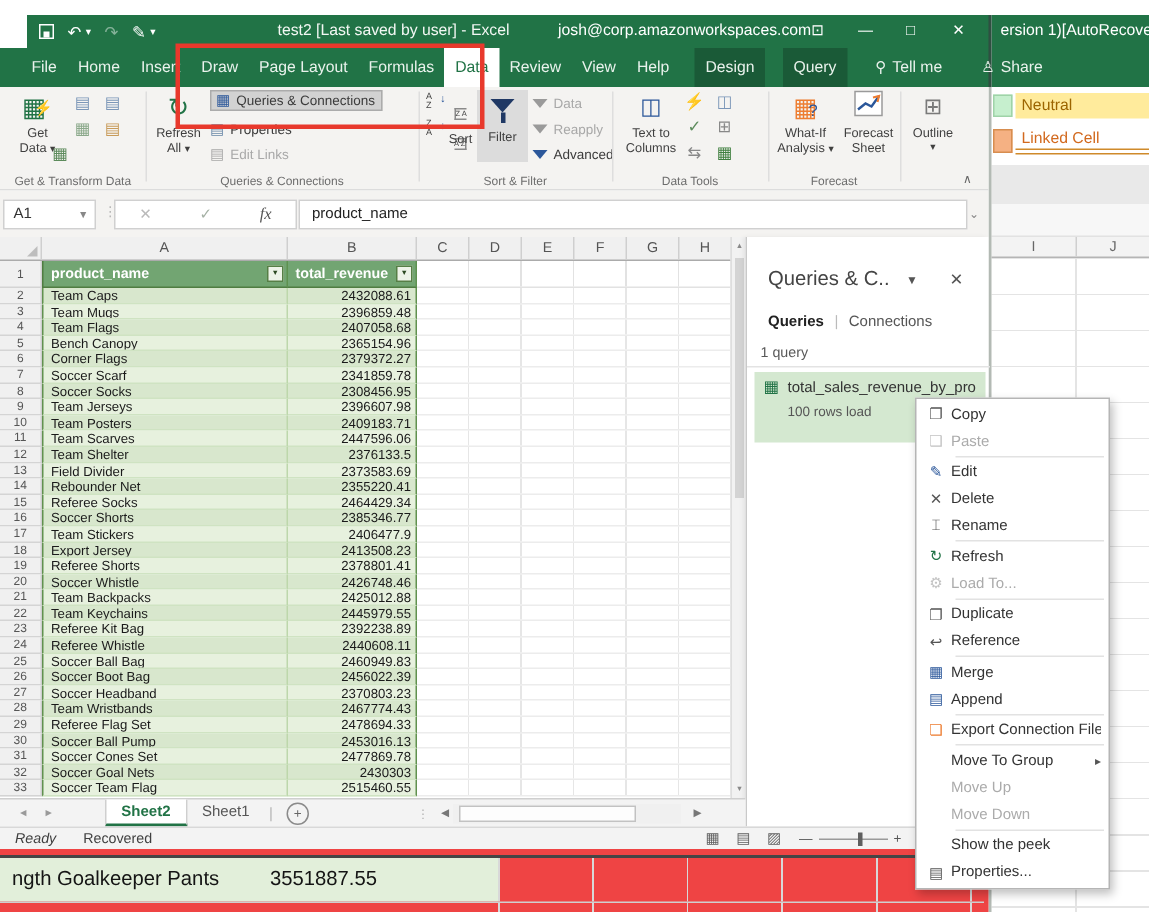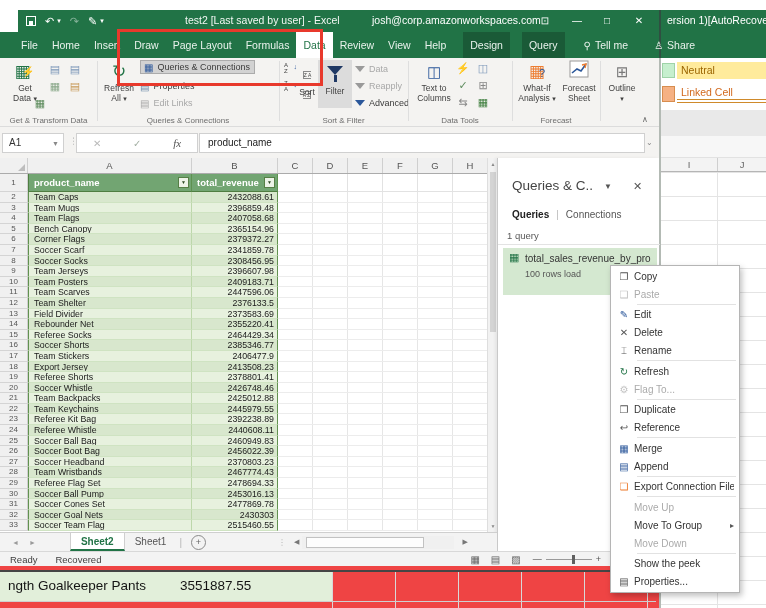--- a/index.html
+++ b/index.html
@@ -156,21 +156,21 @@
   .stab.active{background:#fff;color:#217346;font-weight:bold;border-left:1px solid #cfcfcf;border-right:1px solid #cfcfcf;border-bottom:2px solid #217346;box-sizing:border-box;}
   .stab-sep{color:#b5b5b5;margin:0 3px;}
   .newsheet{width:13px;height:13px;border:1px solid #8a8a8a;border-radius:50%;text-align:center;line-height:12px;font-size:9px;color:#666;margin-left:6px;}
   .hs-dots{margin-left:72px;color:#b0b0b0;font-size:8px;}
   .hs-ar{font-size:7px;color:#777;margin-left:8px;}
   .hs-track{width:152px;height:13px;background:#f0f0f0;margin-left:3px;position:relative;}
   .hs-thumb{position:absolute;left:4px;top:1px;width:118px;height:11px;background:#fdfdfd;border:1px solid #c2c2c2;box-sizing:border-box;}
 
   
   .statusbar{position:absolute;left:0;top:551px;width:659px;height:15px;background:#f3f3f3;border-top:1px solid #d8d8d8;box-sizing:border-box;display:flex;align-items:center;font-size:9.5px;color:#3f3f3f;}
-  .sb-ready{margin-left:10px;}
+  .sb-ready{margin-left:10px;font-style:italic;}
   .sb-rec{margin-left:18px;}
   .sb-views{margin-left:auto;display:flex;align-items:center;gap:11px;font-size:10px;color:#5f5f5f;}
   .sb-zoom{display:flex;align-items:center;margin-left:12px;margin-right:58px;}
   .sb-zoom .mz{font-size:9px;color:#555;}
   .zl{width:46px;height:1px;background:#9a9a9a;margin:0 4px;position:relative;}
   .zl .zt{position:absolute;left:26px;top:-4px;width:3px;height:9px;background:#5f5f5f;}
 
   
   .bottomfrag{position:absolute;left:0;top:566px;width:659px;height:42px;background:#ef4444;overflow:hidden;}
   .bf-line{position:absolute;left:0;top:4px;width:656px;height:2px;background:#454545;}
@@ -747,21 +747,21 @@
       </div>
 
       <div class="mi">
         <span class="mi-ic green">↻</span>
         <span class="mi-label">Refresh</span>
         <span class="mi-arrow"></span>
       </div>
 
       <div class="mi disabled">
         <span class="mi-ic blue">⚙</span>
-        <span class="mi-label">Flag To...</span>
+        <span class="mi-label">Load To...</span>
         <span class="mi-arrow"></span>
       </div>
 
       <div class="mi sep">
 
         <span class="mi-label"></span>
 
       </div>
 
       <div class="mi">
@@ -803,34 +803,34 @@
       <div class="mi">
         <span class="mi-ic orange">❏</span>
         <span class="mi-label">Export Connection File...</span>
         <span class="mi-arrow"></span>
       </div>
 
       <div class="mi sep">
 
         <span class="mi-label"></span>
 
+      </div>
+
+      <div class="mi">
+        <span class="mi-ic"></span>
+        <span class="mi-label">Move To Group</span>
+        <span class="mi-arrow">▸</span>
       </div>
 
       <div class="mi disabled">
         <span class="mi-ic"></span>
         <span class="mi-label">Move Up</span>
         <span class="mi-arrow"></span>
       </div>
 
-      <div class="mi">
-        <span class="mi-ic"></span>
-        <span class="mi-label">Move To Group</span>
-        <span class="mi-arrow">▸</span>
-      </div>
-
       <div class="mi disabled">
         <span class="mi-ic"></span>
         <span class="mi-label">Move Down</span>
         <span class="mi-arrow"></span>
       </div>
 
       <div class="mi sep">
 
         <span class="mi-label"></span>
 

